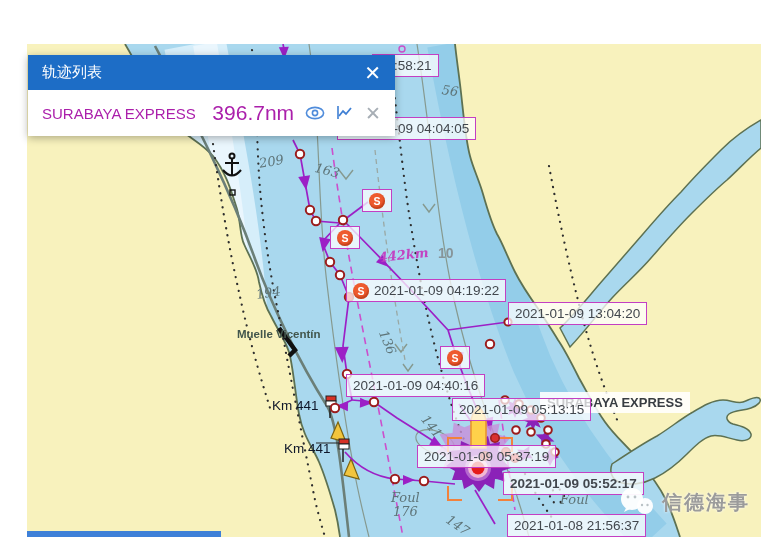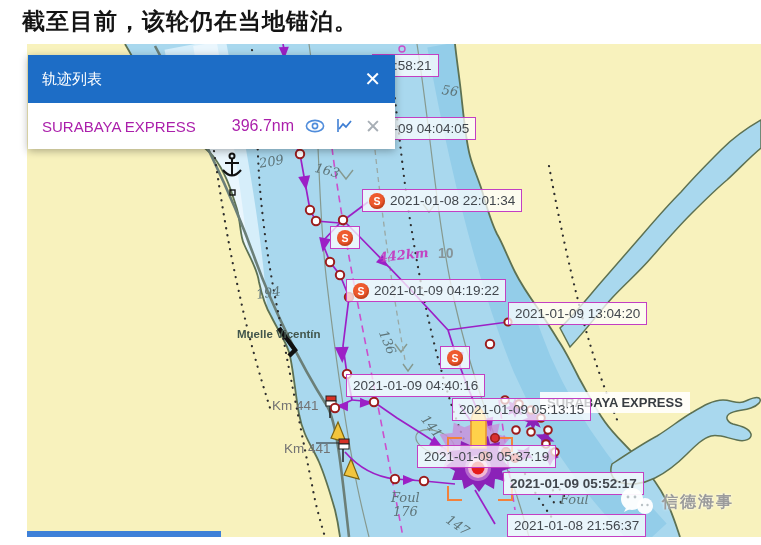--- a/index.html
+++ b/index.html
@@ -11,57 +11,56 @@
   
   #map{position:absolute;left:27px;top:44px;width:734px;height:493px;background:#a9d8ee;
        overflow:hidden;z-index:5;}
   #map svg{position:absolute;left:0;top:0;}
   
   .anno{position:absolute;white-space:nowrap;z-index:18;transform-origin:left top;}
   .depth{font:italic 13px "DejaVu Serif",serif;color:#5e7478;}
   .depth-b{font:600 14px "Liberation Sans",sans-serif;color:#87959a;}
   .mag{font:italic 600 13px "DejaVu Serif",serif;color:#c243c2;}
   .place{font:11.5px "Liberation Sans",sans-serif;color:#42564c;}
-  .km{font:13.5px "Liberation Sans",sans-serif;color:#737373;}
+  .km{font:13.5px "Liberation Sans",sans-serif;color:#0f172a;}
   
   #ship-label{position:absolute;left:540px;top:392px;background:rgba(255,255,255,.88);
       color:#383d42;font-weight:bold;font-size:13px;padding:3px 7px;z-index:25;white-space:nowrap;}
   
   .tlabel{position:absolute;display:flex;align-items:center;gap:5px;height:19px;
       padding:1px 6px;background:rgba(255,255,255,.74);border:1.6px solid #c33fc3;
       color:#42474d;font-size:13.5px;white-space:nowrap;z-index:30;}
   .sdot{display:inline-block;width:16px;height:16px;border-radius:50%;background:#ee5a2e;
       color:#fff;font-size:10.5px;font-weight:bold;line-height:16px;text-align:center;
       box-shadow:inset -1px -2px 2px rgba(140,30,0,.45);}
   
   #panel{position:absolute;left:28px;top:55px;width:367px;z-index:50;
       box-shadow:0 2px 8px rgba(0,0,0,.3);}
-  #panel-header{height:48px;background:#1d6dc6;display:flex;align-items:center;
+  #panel-header{height:35px;background:#1d6dc6;display:flex;align-items:center;
       justify-content:space-between;padding:0 14px;}
   #panel-title{color:#fff;font-size:15px;}
   #panel-close{color:#fff;font-size:20px;line-height:20px;cursor:pointer;font-weight:300;}
   #panel-body{height:46px;background:#fff;display:flex;align-items:center;padding:0 14px;}
   #vessel-name{color:#ab1fab;font-size:15px;flex:0 0 auto;}
   #row-right{margin-left:auto;display:flex;align-items:center;gap:11px;}
-  #vessel-distance{color:#ab1fab;font-size:16px;}
+  #vessel-distance{color:#ab1fab;font-size:21px;}
   .rowicon{display:inline-flex;cursor:pointer;}
   #row-close{color:#a7aeb5;font-size:19px;line-height:19px;cursor:pointer;font-weight:300;}
   
   #watermark{position:absolute;left:618px;top:486px;display:flex;align-items:center;gap:6px;z-index:35;}
-  #watermark-text{font-size:16px;color:#9b9b9b;font-weight:600;letter-spacing:2px;
+  #watermark-text{font-size:20px;color:#9b9b9b;font-weight:600;letter-spacing:2px;
       text-shadow:0 0 3px rgba(255,255,255,.9);}
   
   #bottom-bar{position:absolute;left:27px;top:531px;width:194px;height:6px;background:#3e80d8;z-index:40;}
 </style>
 </head>
 <body>
 
 <div id="stage">
 
-  <div id="page-title">截至目前，该轮仍在当地锚泊。</div>
 
   <div id="map">
     <svg width="734" height="493" viewBox="0 0 734 493">
 
       <path d="M168,0 C185,90 205,190 210,280 C214,360 228,430 240,493" stroke="#d6eefa" stroke-width="62" fill="none"></path>
       <path d="M178,0 C193,90 210,190 215,280 C218,355 230,430 241,493" stroke="#eaf6fd" stroke-width="24" fill="none"></path>
       <path d="M420,0 C440,110 468,230 505,320 C540,400 585,450 625,493" stroke="#93cde9" stroke-width="40" fill="none"></path>
 
       <path d="M0,0 L98,0 C110,20 122,45 132,62 C150,90 172,95 186,112 C200,130 205,150 210,165 C214,180 213,192 217,200 C222,212 230,224 232,238 C235,252 238,262 244,272 C252,288 258,296 262,308 C266,322 268,348 272,370 C276,392 286,404 292,418 C298,432 304,452 308,466 C311,478 312,486 313,493 L0,493 Z" fill="#f8f2bd"></path>
       <path d="M98,0 C110,20 122,45 132,62 C150,90 172,95 186,112 C200,130 205,150 210,165 C214,180 213,192 217,200 C222,212 230,224 232,238 C235,252 238,262 244,272 C252,288 258,296 262,308 C266,322 268,348 272,370 C276,392 286,404 292,418 C298,432 304,452 308,466 C311,478 312,486 313,493" fill="none" stroke="#5d7152" stroke-width="1.8"></path>
@@ -244,21 +243,20 @@
 
   <div id="labels-layer">
       <div class="tlabel" style="left: 372px; top: 54px;">
         <span>03:58:21</span>
       </div>
       <div class="tlabel" style="left: 337px; top: 117px;">
         <span>2021-01-09 04:04:05</span>
       </div>
       <div class="tlabel" style="left: 362px; top: 189px;">
         <span class="sdot">S</span>
-        <span>2021-01-08 22:01:34</span>
       </div>
       <div class="tlabel" style="left: 330px; top: 226px;">
         <span class="sdot">S</span>
       </div>
       <div class="tlabel" style="left: 346px; top: 279px;">
         <span class="sdot">S</span>
         <span>2021-01-09 04:19:22</span>
       </div>
       <div class="tlabel" style="left: 508px; top: 302px;">
         <span>2021-01-09 13:04:20</span>

